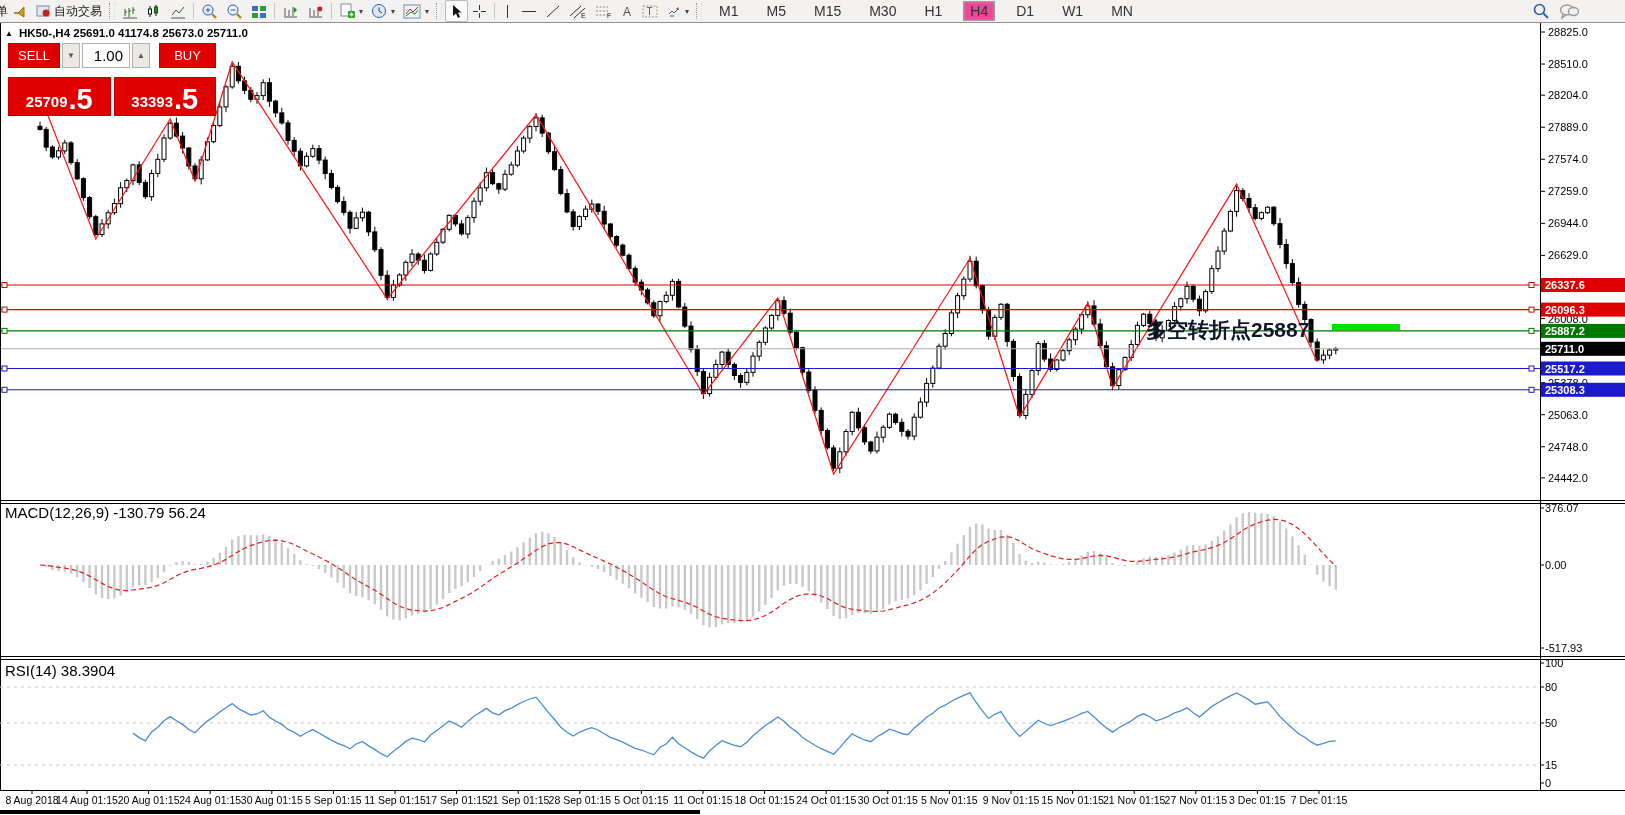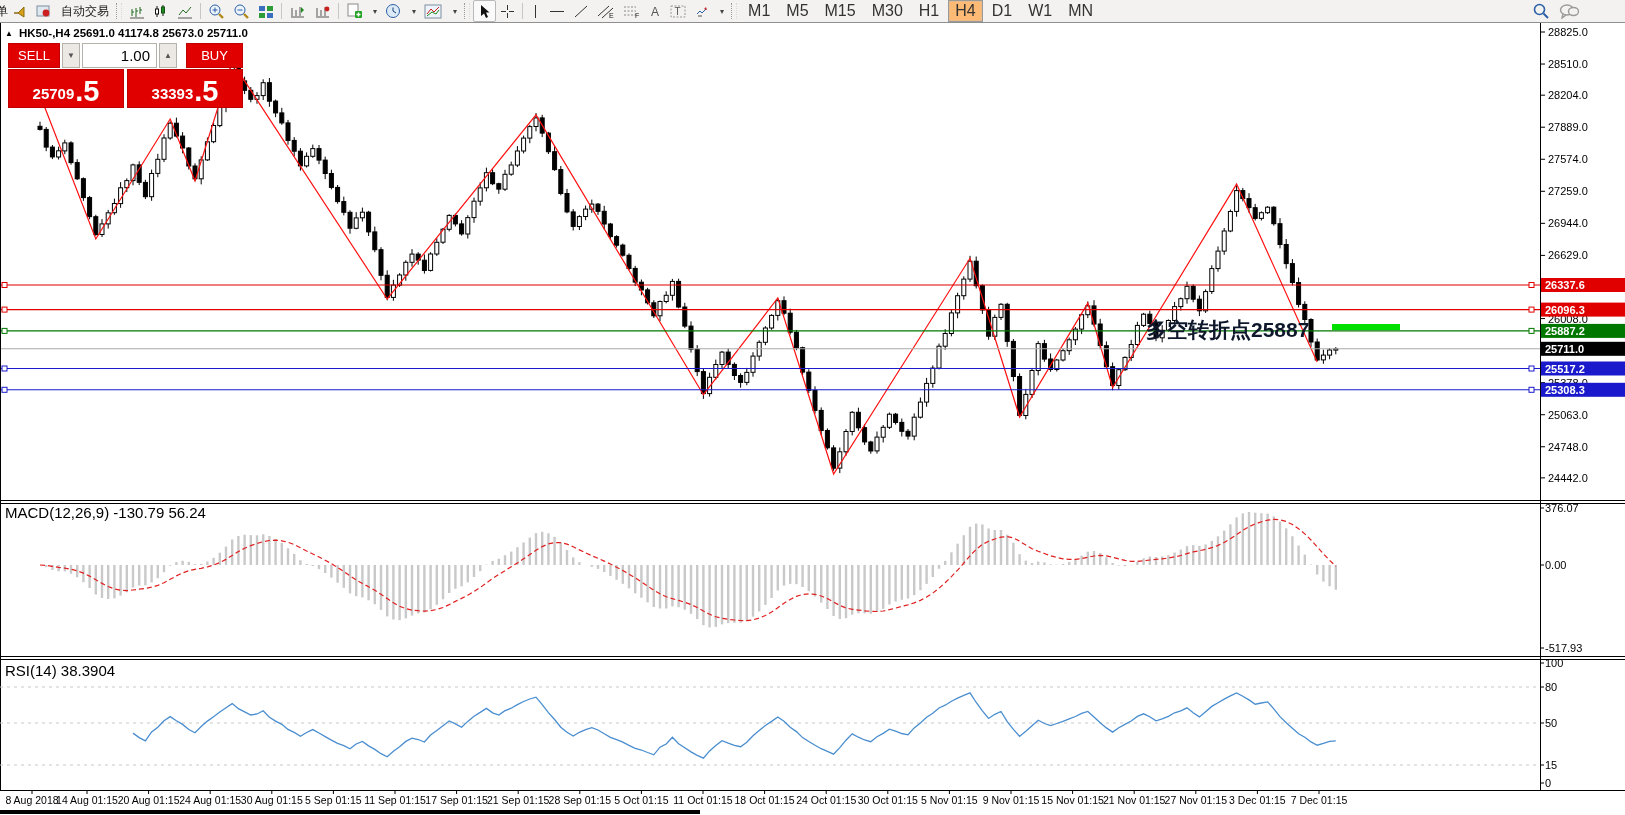--- a/index.html
+++ b/index.html
@@ -2,50 +2,50 @@
 <html><head>
 <meta charset="utf-8">
 <style>
   html,body{margin:0;padding:0;}
   body{width:1625px;height:815px;overflow:hidden;background:#fff;
        font-family:"Liberation Sans",sans-serif;position:relative;}
   
   .toolbar{position:absolute;left:0;top:0;width:1625px;height:22px;background:#f3f2f0;
            border-bottom:1px solid #8f8f8f;display:flex;align-items:center;z-index:30;
            font-size:12px;color:#222;}
-  .tbtn{display:flex;align-items:center;gap:10px;padding:1px 4px;height:18px;border-radius:2px;cursor:default;}
+  .tbtn{display:flex;align-items:center;gap:3px;padding:1px 4px;height:18px;border-radius:2px;cursor:default;}
   .tbtn svg{display:block;}
   .sep{width:1px;height:16px;background:#c6c6c6;margin:0 3px;}
   .grip{width:4px;height:16px;border-left:1px dotted #9a9a9a;border-right:1px dotted #d9d9d9;margin:0 3px;}
   .caret{font-size:8px;color:#444;margin-left:1px;}
-  .tf{padding:1px 6px;margin:0 1px;font-size:16px;color:#333;border:1px solid transparent;}
-  .tf.active{border:1px solid #9a9a9a;background:#fdba74;box-shadow:inset 0 0 2px #bbb;}
+  .tf{padding:1px 6px;margin:0 7px;font-size:14px;color:#333;border:1px solid transparent;}
+  .tf.active{border:1px solid #9a9a9a;background:#ec4899;box-shadow:inset 0 0 2px #bbb;}
   .tb-right{margin-left:auto;display:flex;align-items:center;gap:10px;padding-right:46px;}
   .cutlabel{font-size:12px;color:#111;margin-left:-4px;}
   
   #chart-svg{position:absolute;left:0;top:0;z-index:5;}
   svg text{font-family:"Liberation Sans",sans-serif;}
   .symbol-info{position:absolute;left:5px;top:27px;z-index:10;font-size:11.5px;font-weight:bold;color:#000;
                display:flex;gap:6px;align-items:center;}
   .symbol-info .tri{font-size:8px;}
   .ind-label{position:absolute;z-index:10;font-size:15px;color:#000;}
   .annotation{position:absolute;left:1146px;top:316px;z-index:12;font-size:21px;font-weight:bold;
               color:#0f172a;white-space:nowrap;}
   
-  .trade{position:absolute;left:8px;top:43px;width:235px;z-index:20;border-radius:18px;}
+  .trade{position:absolute;left:8px;top:43px;width:208px;z-index:20;border-radius:18px;}
   .trow1{display:flex;height:25px;gap:2px;}
   .btn-red{background:#e00000;color:#fff;display:flex;align-items:center;justify-content:center;
            font-size:13px;border:1px solid #c00000;}
   .sellbtn{width:50px;}
   .buybtn{width:55px;margin-left:7px;}
   .spin{width:16px;background:#ece9e4;border:1px solid #b5b2ac;color:#555;display:flex;
         align-items:center;justify-content:center;font-size:8px;}
   .vol{flex:1;background:#fff;border:1px solid #b5b2ac;display:flex;align-items:center;
        justify-content:flex-end;padding-right:6px;font-size:15px;color:#000;}
-  .trow2{display:flex;gap:3px;margin-top:1px;}
+  .trow2{display:flex;gap:3px;margin-top:9px;}
   .pricebox{flex:1;height:35px;background:#e00000;color:#fff;display:flex;align-items:flex-end;
             justify-content:center;padding-bottom:2px;border:1px solid #c00000;}
   .pricebox .pm{font-size:15px;font-weight:bold;line-height:22px;}
   .pricebox .pb{font-size:29px;font-weight:bold;line-height:28px;margin-left:1px;}
 </style>
 </head>
 <body>
 
 <div class="toolbar">
   <span class="cutlabel">单</span>

